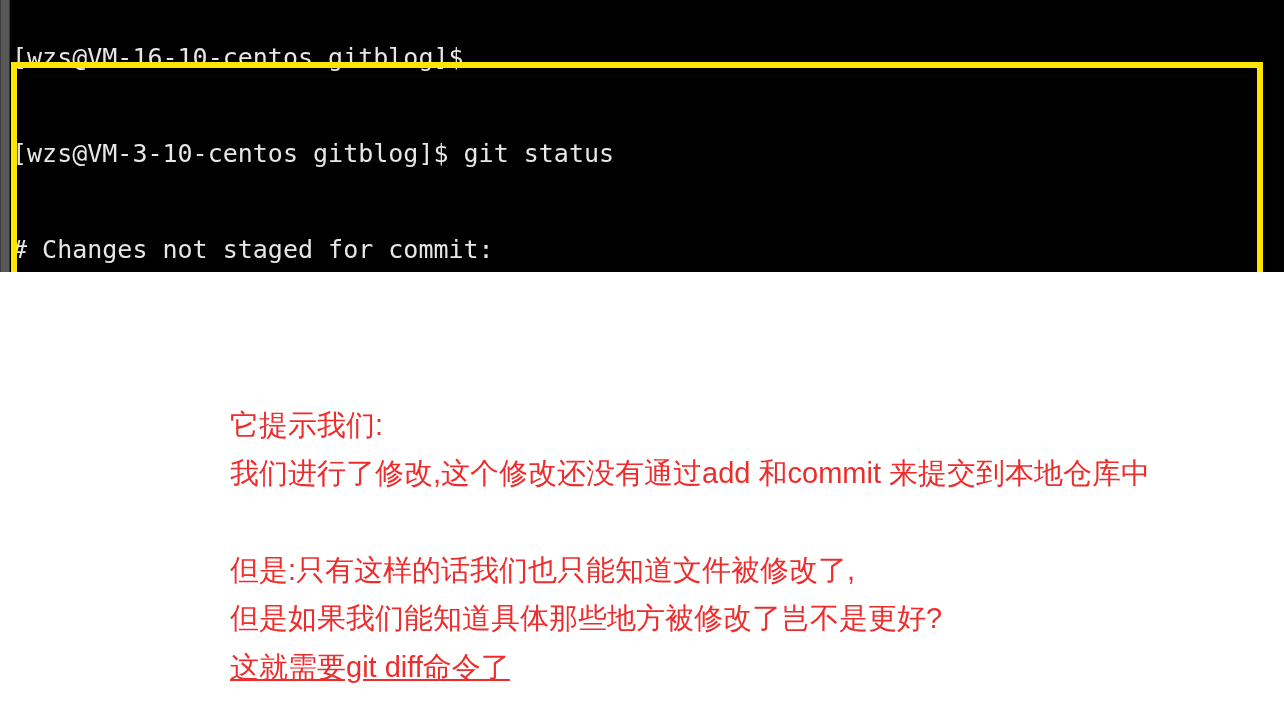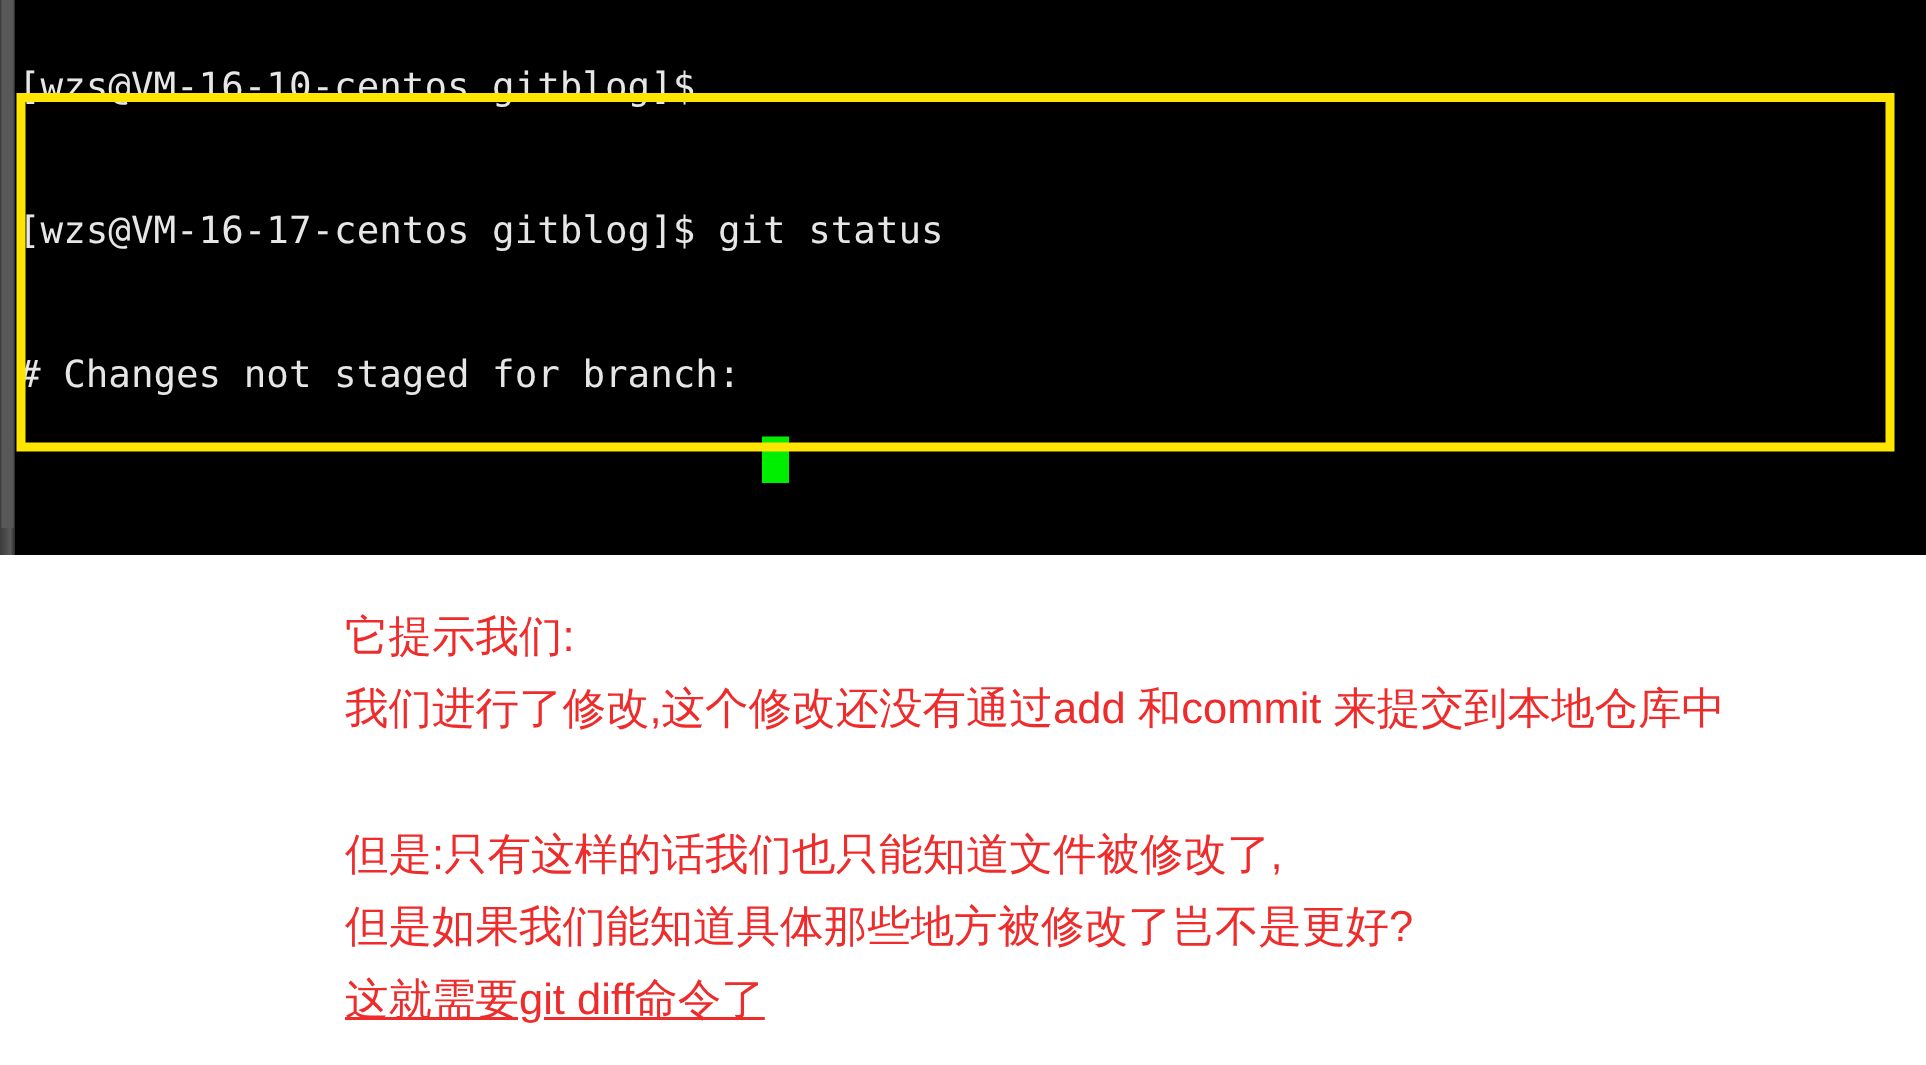--- a/index.html
+++ b/index.html
@@ -15,21 +15,21 @@
     overflow: hidden;
     font-family: "Liberation Sans", sans-serif;
   }
 
   
   #terminal {
     position: absolute;
     left: 0;
     top: 0;
     width: 1284px;
-    height: 370px;
+    height: 272px;
     background: #000000;
     overflow: hidden;
   }
   #term-scrollbar {
     position: absolute;
     left: 0;
     top: 0;
     width: 10px;
     height: 370px;
     background: linear-gradient(to right, #3b3b3b 0%, #4e4e4e 45%, #5a5a5a 70%, #2a2a2a 100%);
@@ -110,22 +110,22 @@
 <body>
 
 <div id="terminal">
 
   <div id="term-scrollbar">
     <div id="term-scroll-thumb"></div>
   </div>
 
   <div id="term-lines">
     <div class="tline">[wzs@VM-16-10-centos gitblog]$ </div>
-    <div class="tline">[wzs@VM-16-17-centos gitblog]$ git status</div>
-    <div class="tline"># Changes not staged for branch:</div>
+    <div class="tline">[wzs@VM-3-10-centos gitblog]$ git status</div>
+    <div class="tline"># Changes not staged for commit:</div>
     
     
     
     
     
     
     
   </div>
 
   <div id="cursor"></div>

